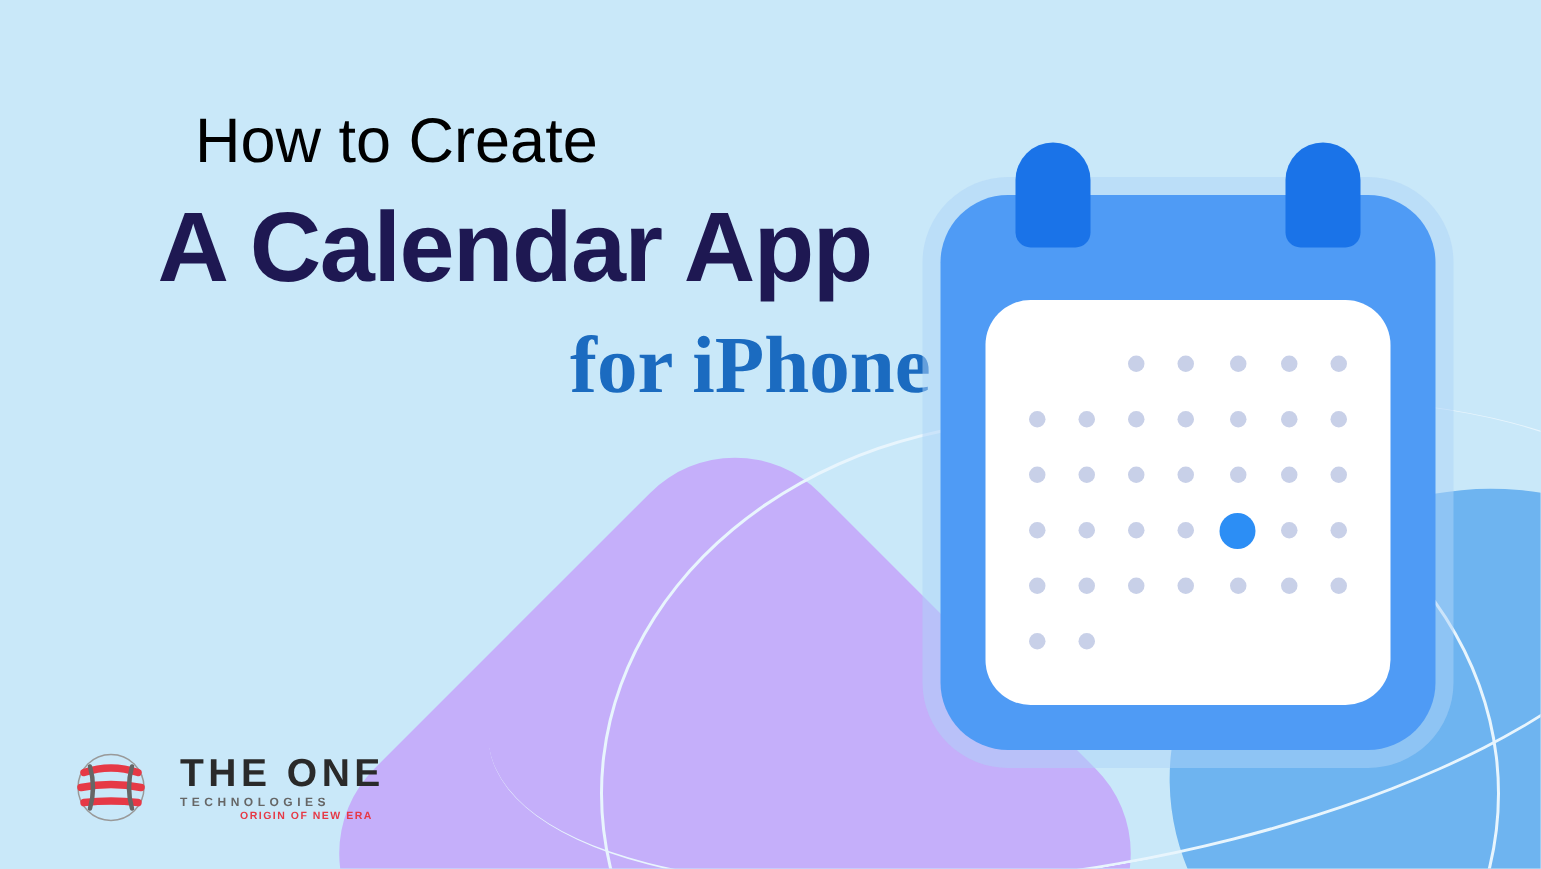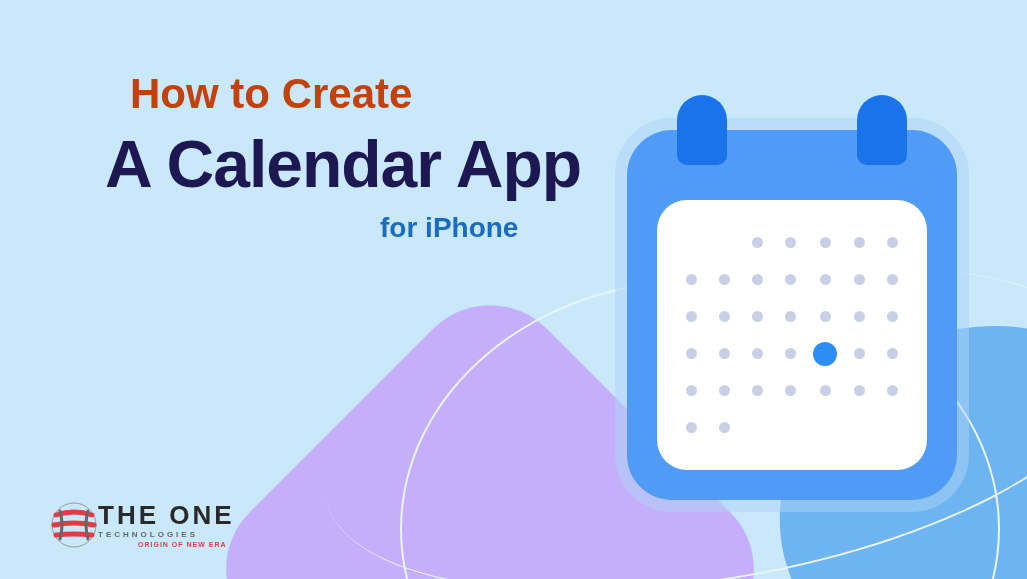--- a/index.html
+++ b/index.html
@@ -68,39 +68,40 @@
     
     .heading {
       position: absolute;
       top: 70px;
       left: 130px;
       z-index: 10;
     }
     
     .heading-line1 {
       font-size: 42px;
-      font-weight: bold;
-      color: #c2410c;
+      font-weight: normal;
+      color: #000000;
       margin-bottom: 8px;
     }
     
     .heading-line2 {
       font-size: 66px;
       font-weight: 900;
       color: #1e1852;
       letter-spacing: -1px;
       margin-left: -25px;
       margin-bottom: 10px;
     }
     
     .heading-line3 {
-      font-size: 28px;
+      font-size: 54px;
       font-weight: bold;
       color: #1b6bc0;
       margin-left: 250px;
+      font-family: Liberation Serif, serif;
     }
     
     .calendar-container {
       position: absolute;
       right: 70px;
       top: 130px;
       z-index: 20;
     }
     
     .calendar-ring-1, .calendar-ring-2 {
@@ -162,21 +163,21 @@
       visibility: hidden;
     }
     
     .logo-container {
       position: absolute;
       bottom: 30px;
       left: 50px;
       z-index: 30;
       display: flex;
       align-items: center;
-      gap: 0;
+      gap: 22px;
     }
     
     .logo-icon {
       width: 48px;
       height: 48px;
       position: relative;
     }
     
     .logo-text {
       display: flex;

